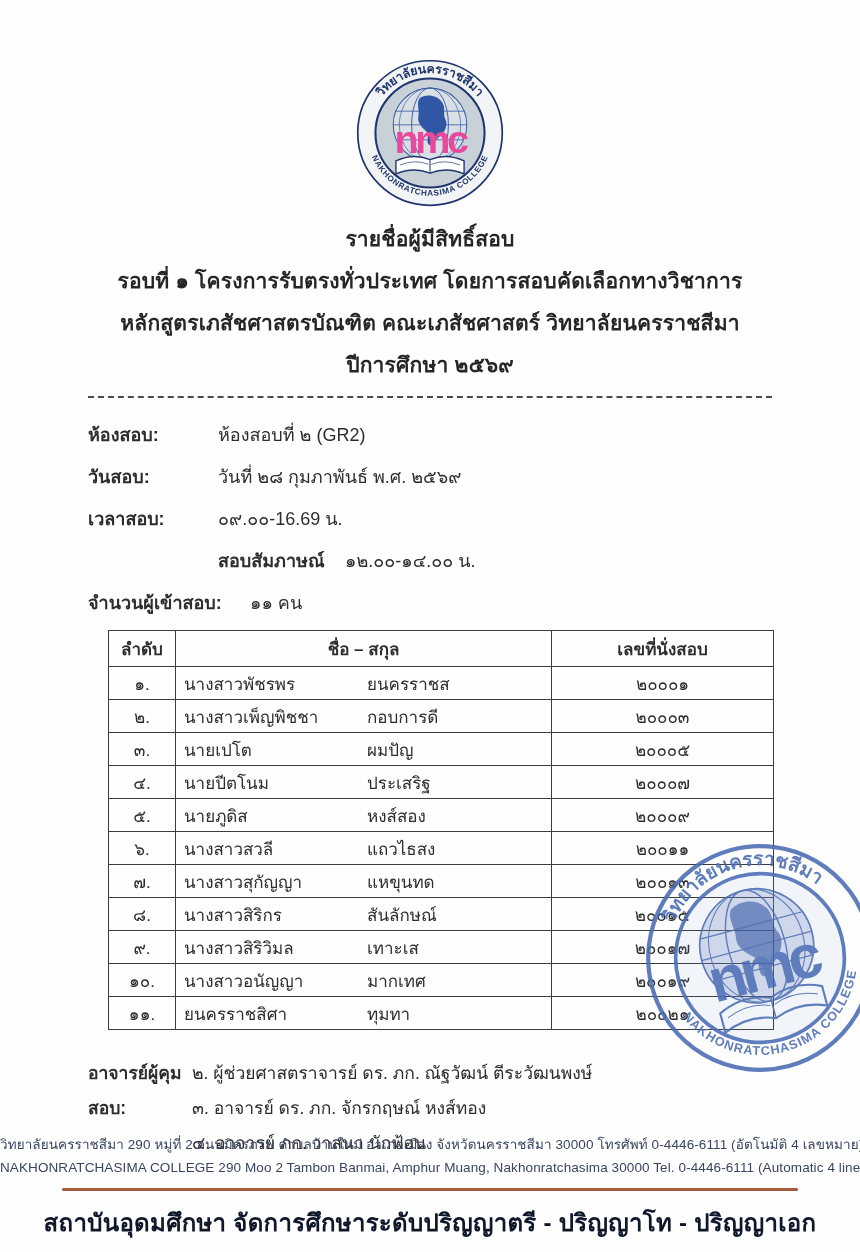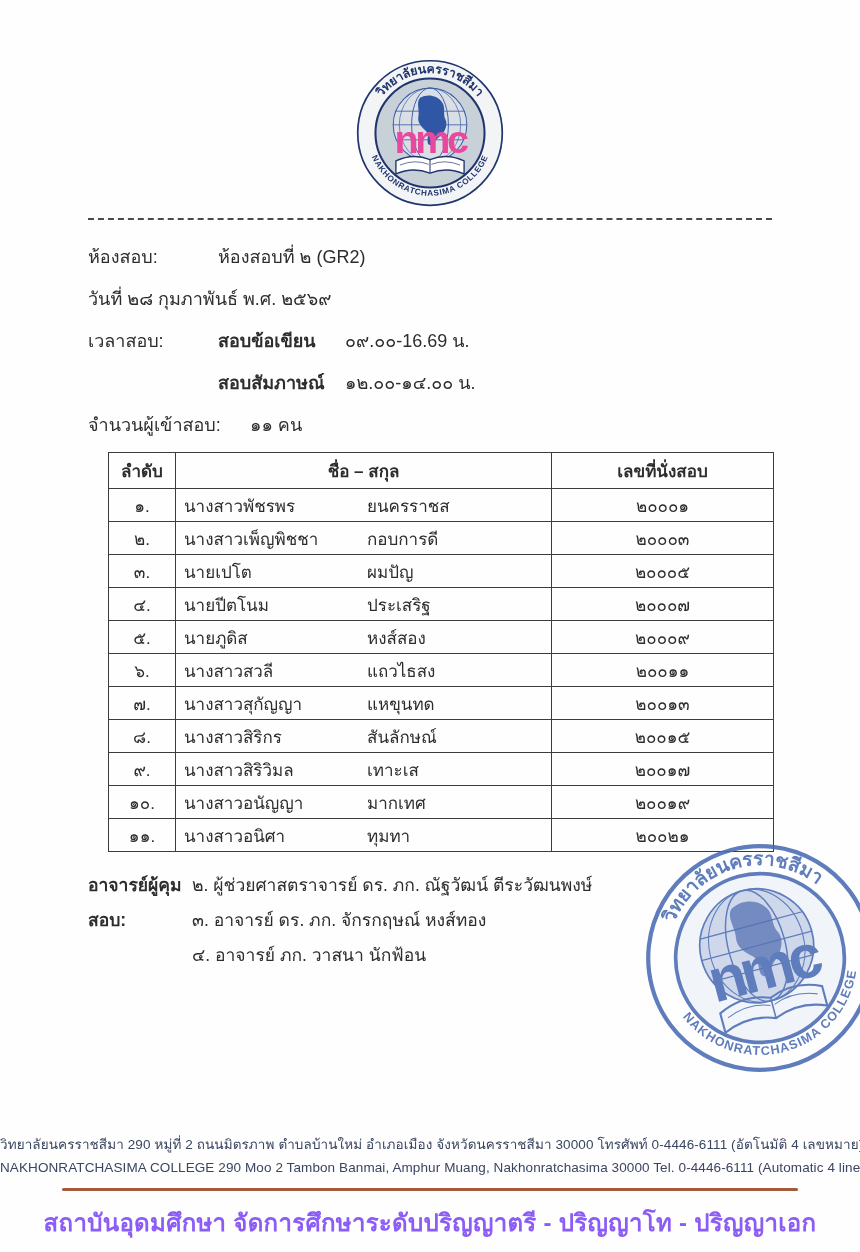--- a/index.html
+++ b/index.html
@@ -26,21 +26,21 @@
     line-height:42px; letter-spacing:.2px;
   }
   
   .dash-sep {
     margin:10px auto 0 88px; width:684px; height:0;
     border-top:2.5px dashed #4a4a4a;
   }
   
   .details { margin:16px 0 0 88px; font-size:18px; }
   .detail-row { display:flex; line-height:42px; }
-  .d-label { font-weight:normal; width:130px; flex:none; }
+  .d-label { font-weight:bold; width:130px; flex:none; }
   .d-label.wide { width:162px; }
   .d-sub { font-weight:bold; width:127px; flex:none; }
   .d-val { font-weight:normal; }
   
   table.roster {
     margin:6px 0 0 108px;
     border-collapse:collapse;
     width:665px;
     table-layout:fixed;
     font-size:17px;
@@ -51,21 +51,21 @@
     font-weight:normal;
     margin-left:30px;
   }
   table.roster th { height:36px; font-weight:bold; text-align:center; }
   col.c-no { width:67px; }
   col.c-name { width:376px; }
   col.c-seat { width:222px; }
   td.cell-no, td.cell-seat { text-align:center; }
   .fname { display:inline-block; width:183px; }
   
-  .proctors { margin:16px 0 0 88px; font-size:17.5px; display:flex; }
+  .proctors { margin:26px 0 0 88px; font-size:17.5px; display:flex; }
   .p-label { font-weight:bold; width:104px; flex:none; line-height:35px; }
   .p-list .proctor-item { line-height:35px; }
   
   .stamp {
     position:absolute; left:644px; top:842px;
     width:232px; height:232px;
     transform:rotate(-15deg);
     opacity:.88;
     pointer-events:none;
   }
@@ -75,21 +75,21 @@
   .addr {
     font-size:13.5px; color:#3a4560; line-height:23px;
     white-space:nowrap; letter-spacing:.1px;
   }
   .brown-rule {
     margin:9px auto 0; width:736px; height:3px;
     background:#a35b3c; border-radius:2px;
   }
   .tagline {
     margin-top:12px; font-size:24px; font-weight:bold;
-    color:#8b5cf6; letter-spacing:.3px;
+    color:#0f172a; letter-spacing:.3px;
   }
 </style>
 </head>
 <body>
 
 <div class="page">
 
   <div class="logo-wrap">
     <svg viewBox="0 0 220 220">
       <circle cx="110" cy="110" r="106" fill="#f2f4f6" stroke="#20356e" stroke-width="2.5"></circle>
@@ -118,34 +118,40 @@
       </defs>
       <text font-size="18" font-weight="bold" fill="#20356e">
         <textPath href="#arcTopT" startOffset="50%" text-anchor="middle">วิทยาลัยนครราชสีมา</textPath>
       </text>
       <text font-size="12" font-weight="bold" fill="#20356e" letter-spacing="1">
         <textPath href="#arcBotT" startOffset="50%" text-anchor="middle">NAKHONRATCHASIMA COLLEGE</textPath>
       </text>
     </svg>
   </div>
 
+  <div class="title-block">
+    <div class="title-line">รายชื่อผู้มีสิทธิ์สอบ</div>
+    <div class="title-line">รอบที่ ๑ โครงการรับตรงทั่วประเทศ โดยการสอบคัดเลือกทางวิชาการ</div>
+    <div class="title-line">หลักสูตรเภสัชศาสตรบัณฑิต คณะเภสัชศาสตร์ วิทยาลัยนครราชสีมา</div>
+    <div class="title-line">ปีการศึกษา ๒๕๖๙</div>
+  </div>
 
   <div class="dash-sep"></div>
 
   <div class="details">
     <div class="detail-row">
       <span class="d-label">ห้องสอบ:</span>
       <span class="d-val">ห้องสอบที่ ๒ (GR2)</span>
     </div>
     <div class="detail-row">
+      <span class="d-label">วันสอบ:</span>
       <span class="d-val">วันที่ ๒๘ กุมภาพันธ์ พ.ศ. ๒๕๖๙</span>
     </div>
     <div class="detail-row">
       <span class="d-label">เวลาสอบ:</span>
-      <span class="d-sub">สอบข้อเขียน</span>
       <span class="d-val">๐๙.๐๐-16.69 น.</span>
     </div>
     <div class="detail-row">
       <span class="d-label"></span>
       <span class="d-sub">สอบสัมภาษณ์</span>
       <span class="d-val">๑๒.๐๐-๑๔.๐๐ น.</span>
     </div>
     <div class="detail-row">
       <span class="d-label wide">จำนวนผู้เข้าสอบ:</span>
       <span class="d-val">๑๑ คน</span>
@@ -232,21 +238,21 @@
         <tr>
       <td class="cell-no">๑๐.</td>
       <td class="cell-name">
         <span class="fname">นางสาวอนัญญา</span><span>มากเทศ</span>
       </td>
       <td class="cell-seat">๒๐๐๑๙</td>
     </tr>
         <tr>
       <td class="cell-no">๑๑.</td>
       <td class="cell-name">
-        <span class="fname">นางสาวอนิศา</span><span>ทุมทา</span>
+        <span class="fname">ยนครราชสิศา</span><span>ทุมทา</span>
       </td>
       <td class="cell-seat">๒๐๐๒๑</td>
     </tr>
       </tbody>
   </table>
 
   <div class="proctors">
     <div class="p-label">อาจารย์ผู้คุมสอบ:</div>
     <div class="p-list">
         <div class="proctor-item">๒. ผู้ช่วยศาสตราจารย์ ดร. ภก. ณัฐวัฒน์ ตีระวัฒนพงษ์</div>

